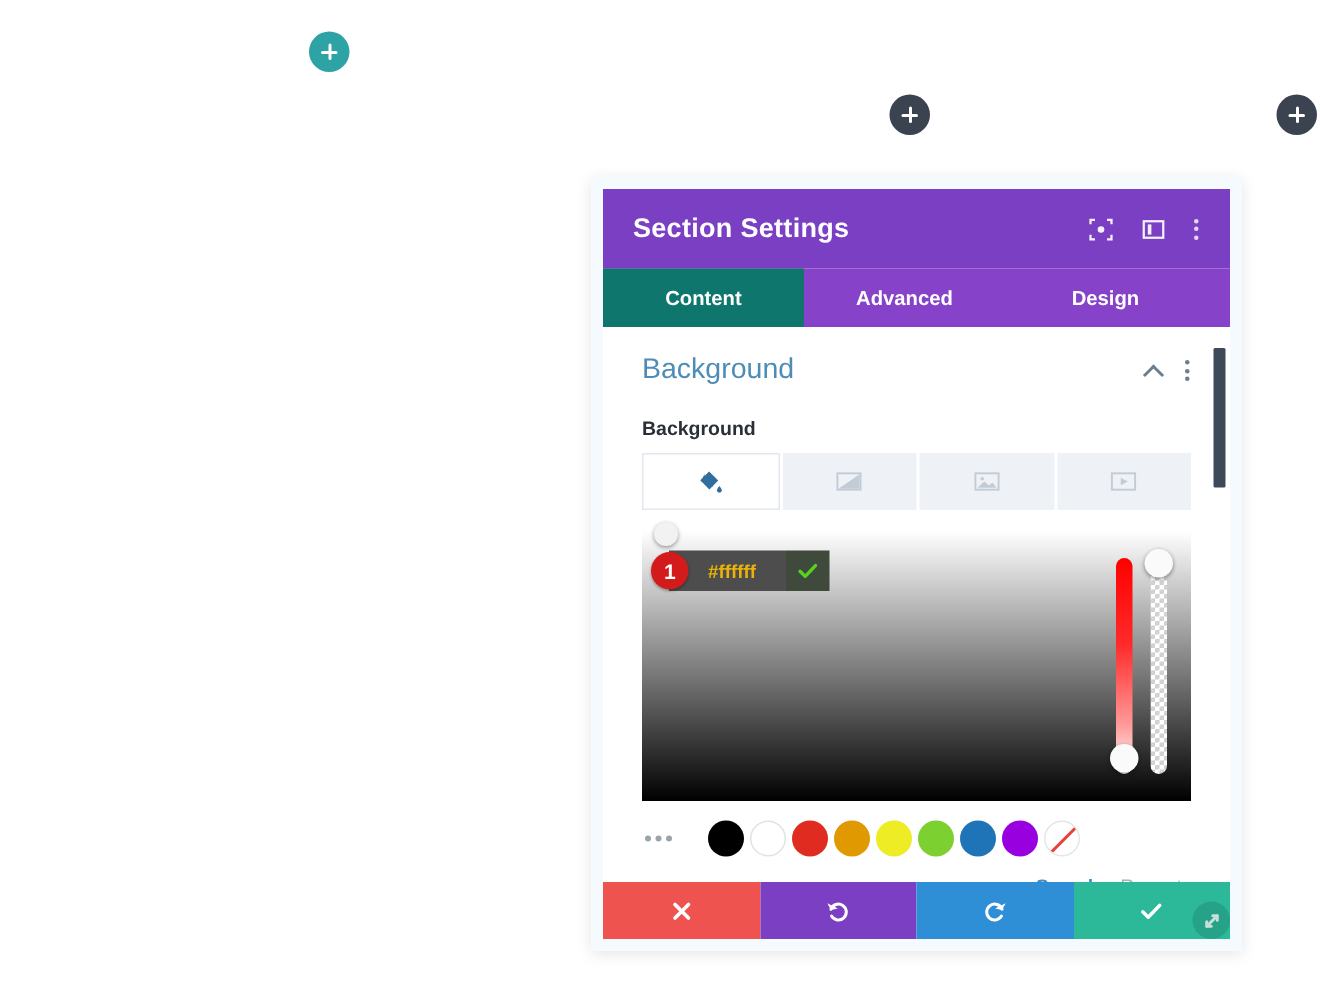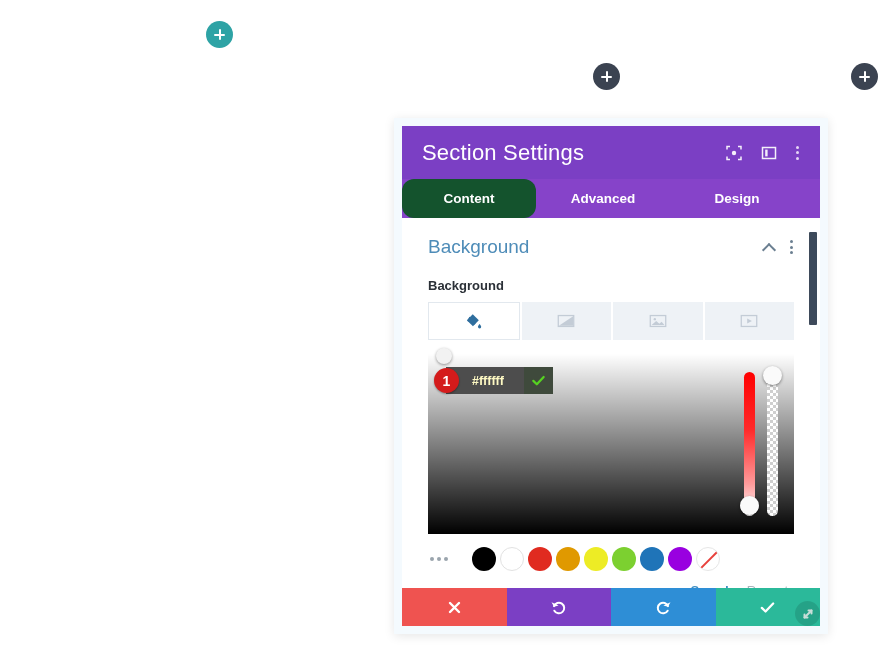--- a/index.html
+++ b/index.html
@@ -75,22 +75,22 @@
   .modal-titlebar {
     height: 53px;
     background: #7b3fc4;
     display: flex;
     align-items: center;
     padding: 0 20px;
     flex: 0 0 auto;
   }
   .modal-title {
     color: #ffffff;
-    font-size: 22px;
-    font-weight: normal;
+    font-size: 18px;
+    font-weight: bold;
     letter-spacing: 0.2px;
     flex: 1 1 auto;
   }
   .titlebar-icons {
     display: flex;
     align-items: center;
     gap: 19px;
   }
   .tb-icon {
     width: 16px; height: 16px;
@@ -111,21 +111,21 @@
     display: flex;
     align-items: center;
     justify-content: center;
     padding: 0 20px;
     color: #ffffff;
     font-size: 13.5px;
     font-weight: bold;
     cursor: pointer;
     min-width: 94px;
   }
-  .modal-tab.active { background: #14532d; border-radius: 12px; }
+  .modal-tab.active { background: #0f766e; }
 
   
   .modal-body {
     position: relative;
     flex: 1 1 auto;
     background: #ffffff;
     overflow: hidden;
     padding: 0 0 0 0;
   }
   .body-content { padding: 18px 26px 0 26px; }
@@ -226,21 +226,21 @@
     left: 18px; top: 13px;
     display: flex;
     align-items: stretch;
     height: 27px;
     z-index: 4;
   }
   .hex-input {
     background: #4d4d4d;
     border: none;
     outline: none;
-    color: #fef9c3;
+    color: #eab308;
     font-family: "Liberation Sans", sans-serif;
     font-size: 12.5px;
     font-weight: bold;
     padding: 0 10px 0 26px;
     width: 78px;
     box-sizing: border-box;
   }
   .hex-ok {
     width: 29px;
     background: #3f4a3c;

